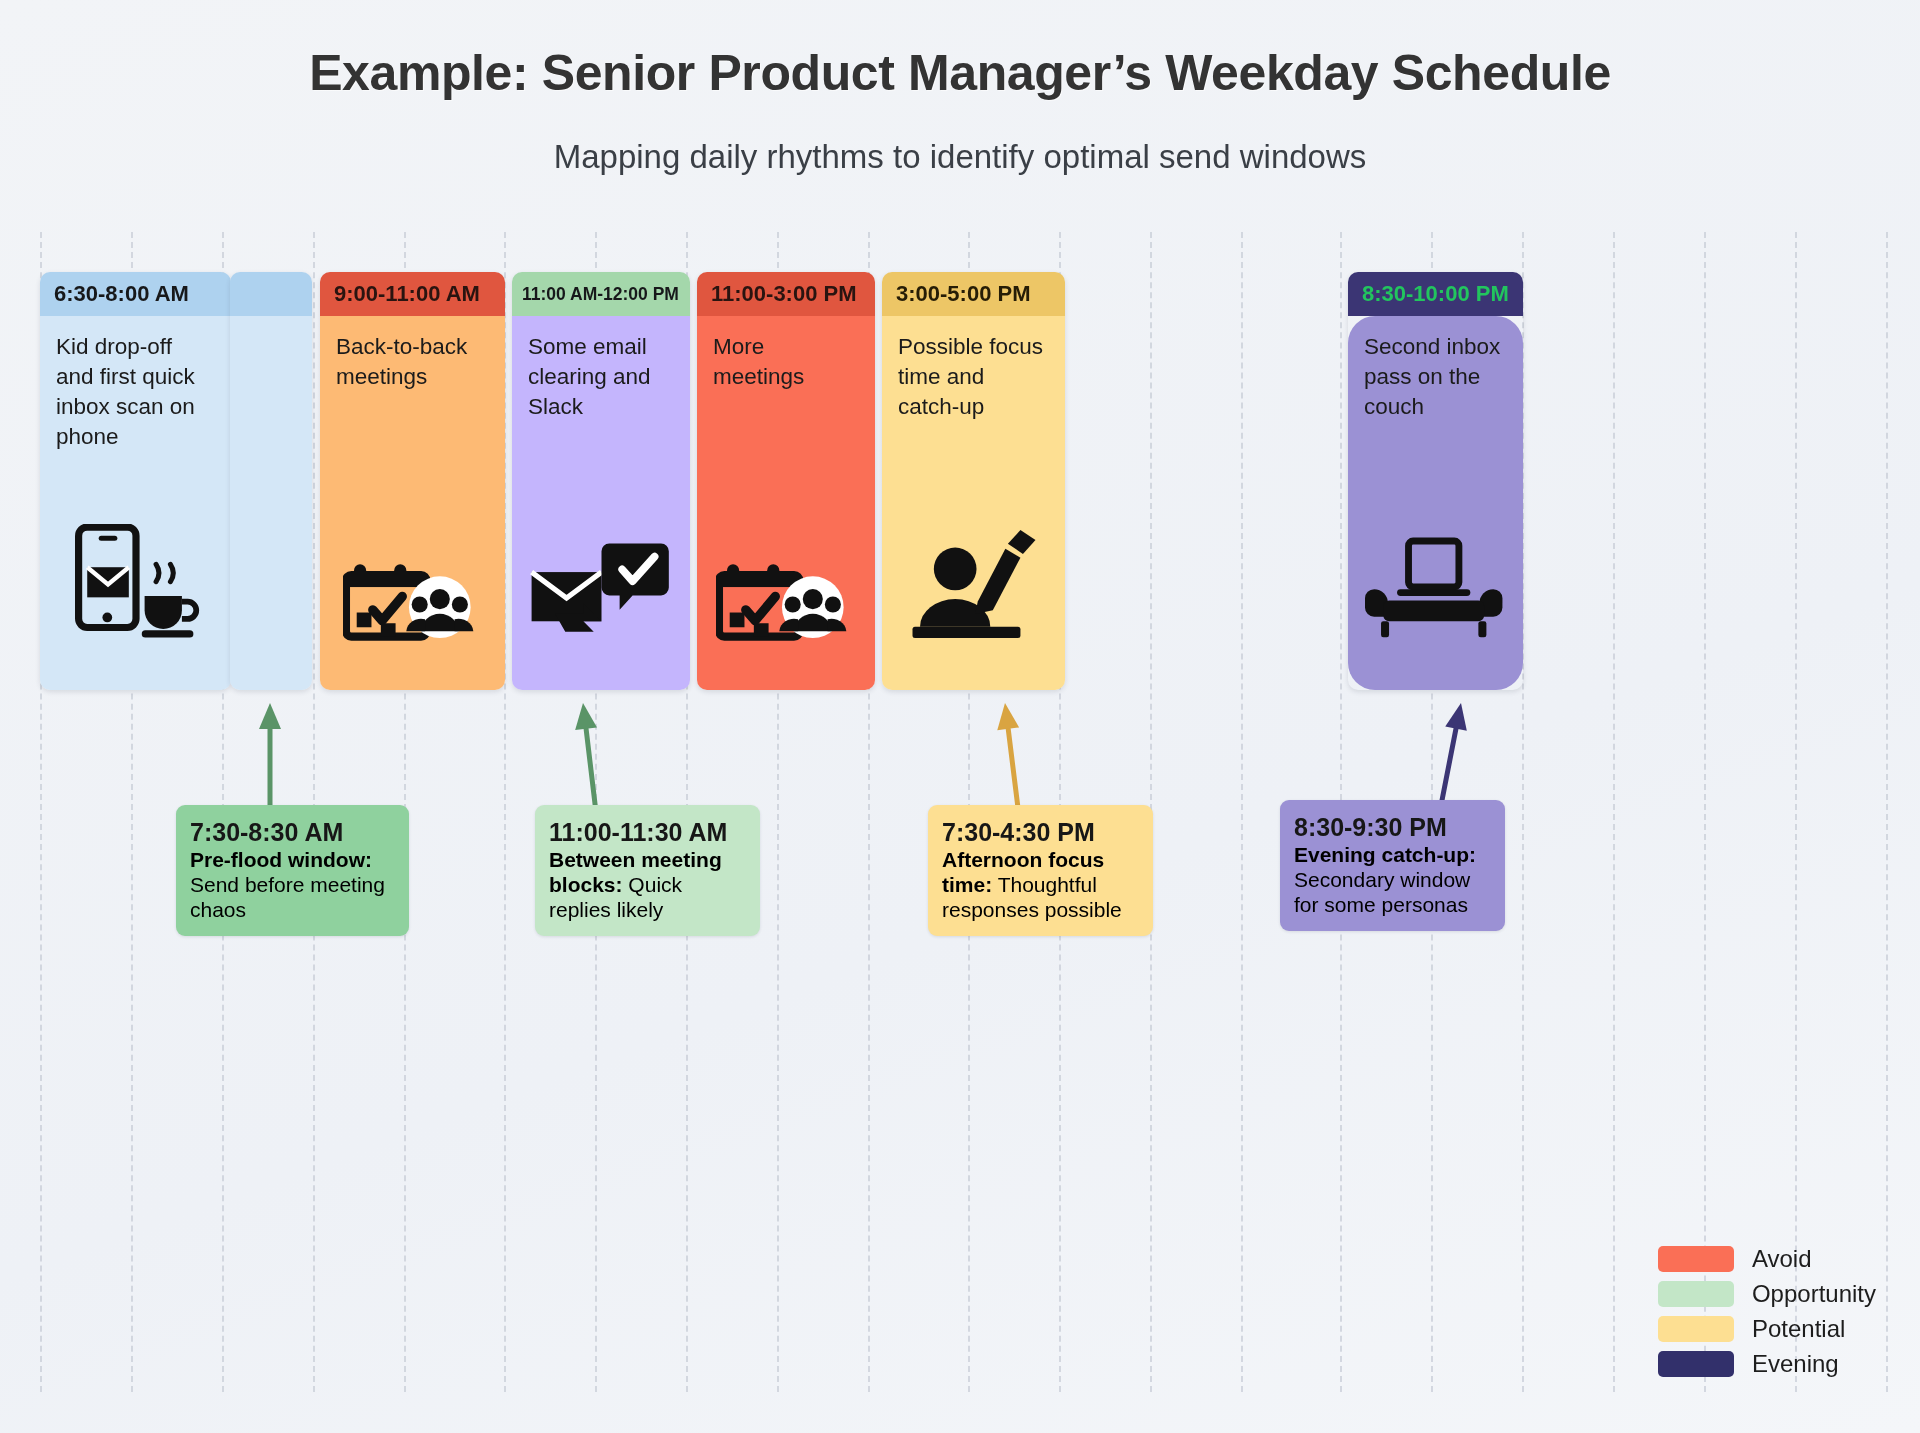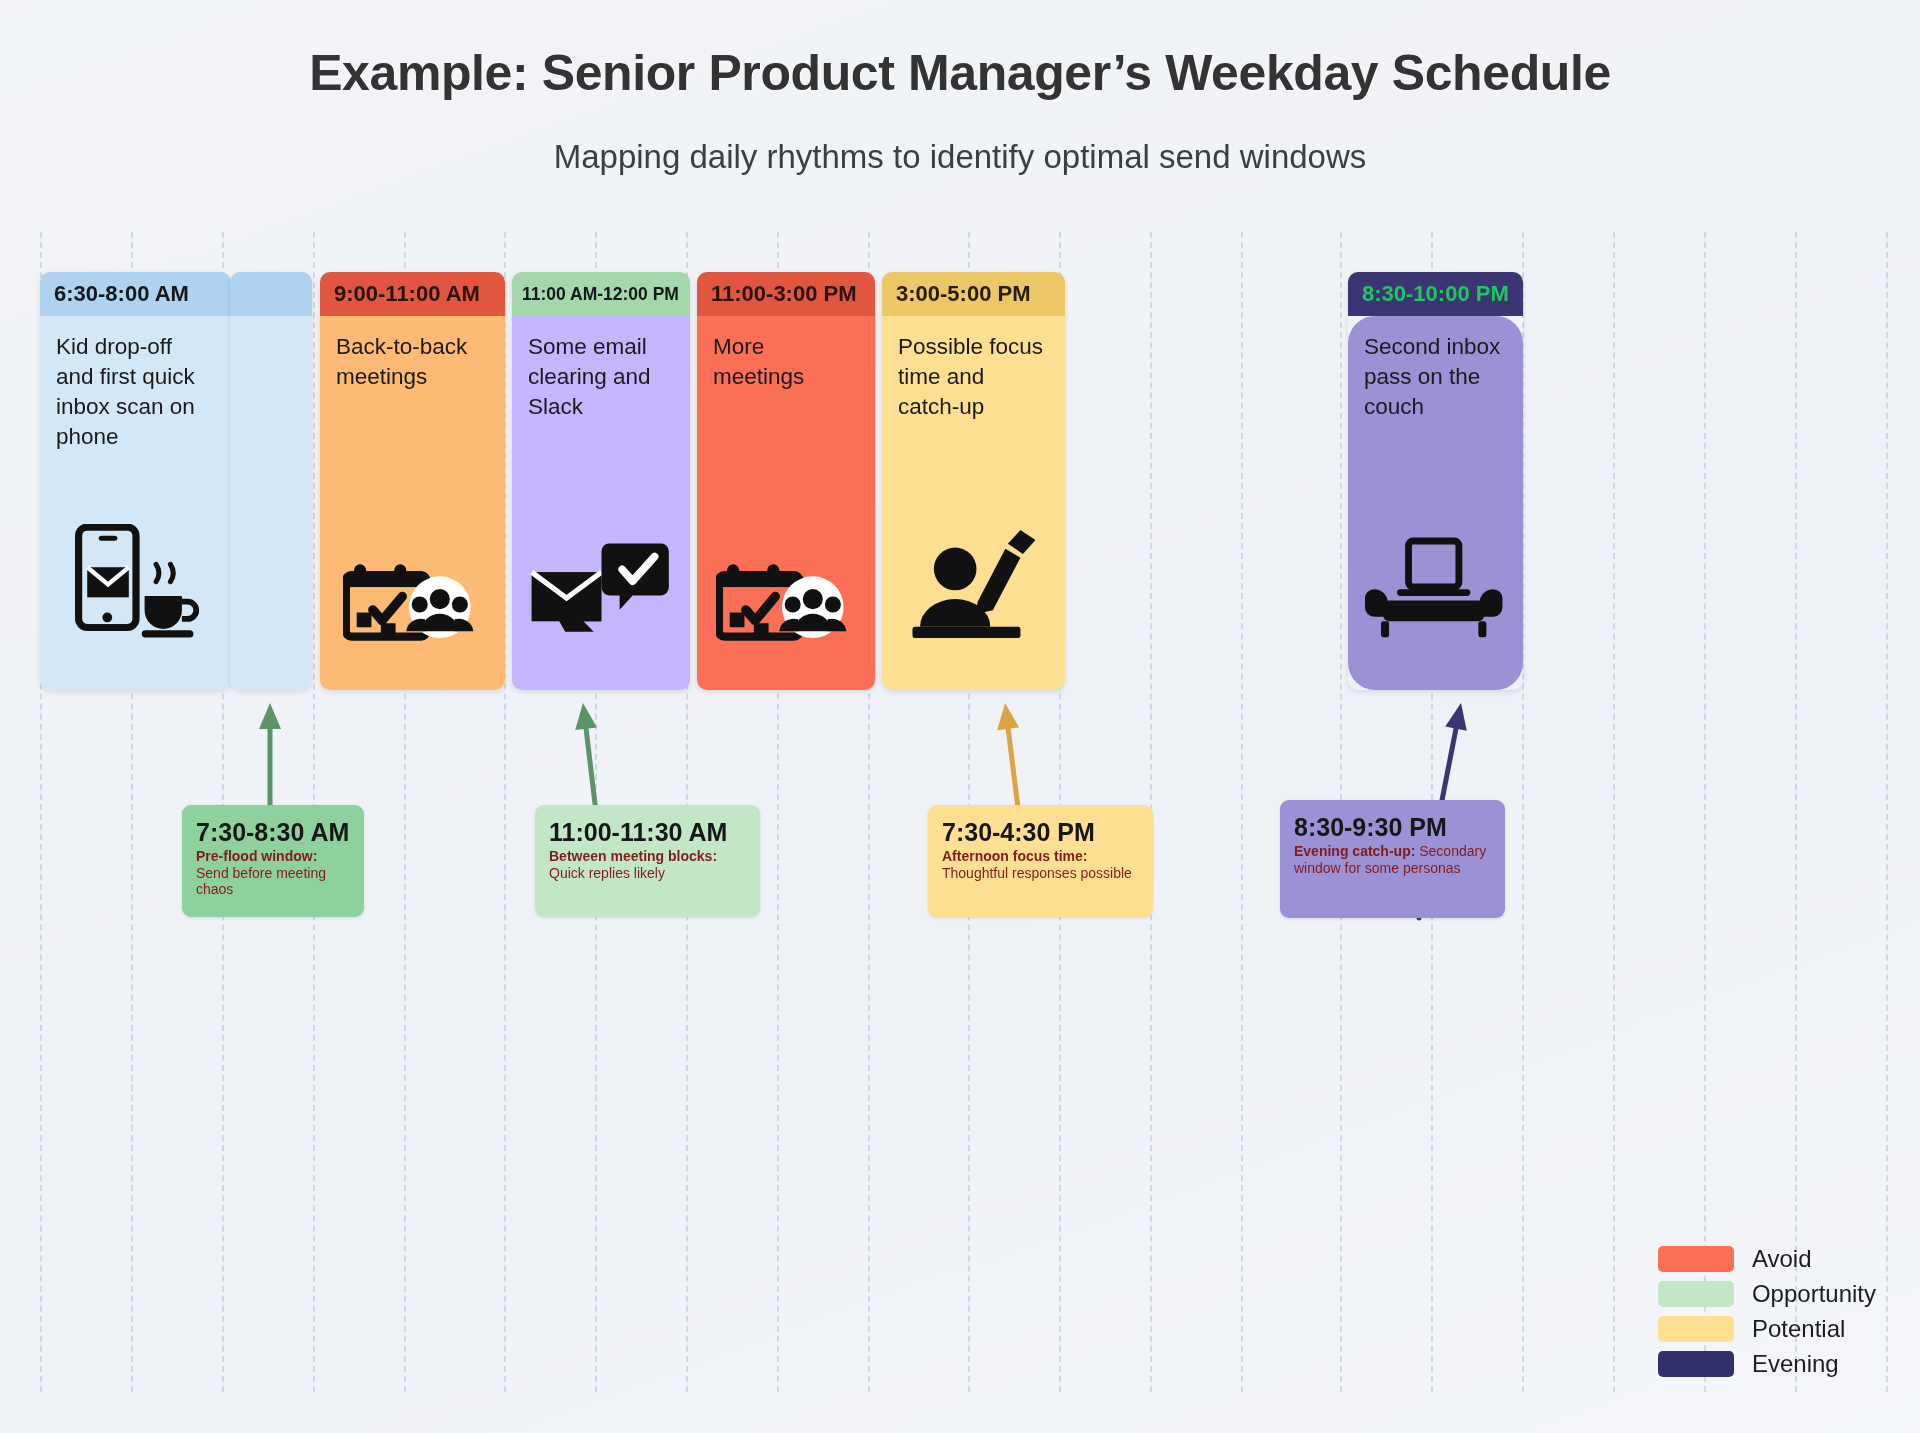--- a/index.html
+++ b/index.html
@@ -60,21 +60,21 @@
   }
 
   
   .callout {
     position: absolute;
     border-radius: 9px;
     padding: 13px 14px 14px 14px;
     box-shadow: 0 1px 3px rgba(40,50,70,.12);
   }
   .callout-time { font-size: 25px; font-weight: bold; color: #171717; margin-bottom: 1px; }
-  .callout-text { font-size: 14px; line-height: 1.18; color: #7f1d1d; }
+  .callout-text { font-size: 21px; line-height: 1.18; color: #000000; }
   .callout-text b { font-weight: bold; }
 
   .arrow { position: absolute; pointer-events: none; overflow: visible; }
 
   
   .legend { position: absolute; right: 44px; bottom: 52px; }
   .legend-row { display: flex; align-items: center; height: 35px; }
   .legend-swatch {
     width: 76px; height: 26px; border-radius: 5px; margin-right: 18px;
   }
@@ -238,21 +238,21 @@
       <line x1="270" y1="913" x2="270" y2="729" stroke="#5a9467" stroke-width="5" stroke-linecap="round"></line>
       <polygon points="270,703 281,729 259,729" fill="#5a9467"></polygon>
       <line x1="608" y1="913" x2="586.073535134413" y2="728.8176951290685" stroke="#5a9467" stroke-width="5" stroke-linecap="round"></line>
       <polygon points="583,703 596.9964061505574,727.5173533414322 575.1506641182685,730.1180369167048" fill="#5a9467"></polygon>
       <line x1="1031" y1="913" x2="1008.1946556228904" y2="728.8029877233458" stroke="#d9a441" stroke-width="5" stroke-linecap="round"></line>
       <polygon points="1005,703 1019.1113042750752,727.451402652123 997.2780069707056,730.1545727945687" fill="#d9a441"></polygon>
       <line x1="1419" y1="918" x2="1456.0151535136488" y2="728.517666537274" stroke="#3b3574" stroke-width="5" stroke-linecap="round"></line>
       <polygon points="1461,703 1466.8110893563417,730.6266400507302 1445.219217670956,726.4086930238177" fill="#3b3574"></polygon>
     </svg>
   <div id="callouts">
-      <div class="callout" style="left: 182px; top: 805px; width: 182px; min-height: 112px; background: rgb(143, 209, 158);">
+      <div class="callout" style="left: 176px; top: 805px; width: 233px; min-height: 112px; background: rgb(143, 209, 158);">
         <div class="callout-time">7:30-8:30 AM</div>
         <div class="callout-text"><b>Pre-flood window:</b> Send before meeting chaos</div>
       </div>
       <div class="callout" style="left: 535px; top: 805px; width: 225px; min-height: 112px; background: rgb(195, 230, 199);">
         <div class="callout-time">11:00-11:30 AM</div>
         <div class="callout-text"><b>Between meeting blocks:</b> Quick replies likely</div>
       </div>
       <div class="callout" style="left: 928px; top: 805px; width: 225px; min-height: 112px; background: rgb(253, 223, 146);">
         <div class="callout-time">7:30-4:30 PM</div>
         <div class="callout-text"><b>Afternoon focus time:</b> Thoughtful responses possible</div>

